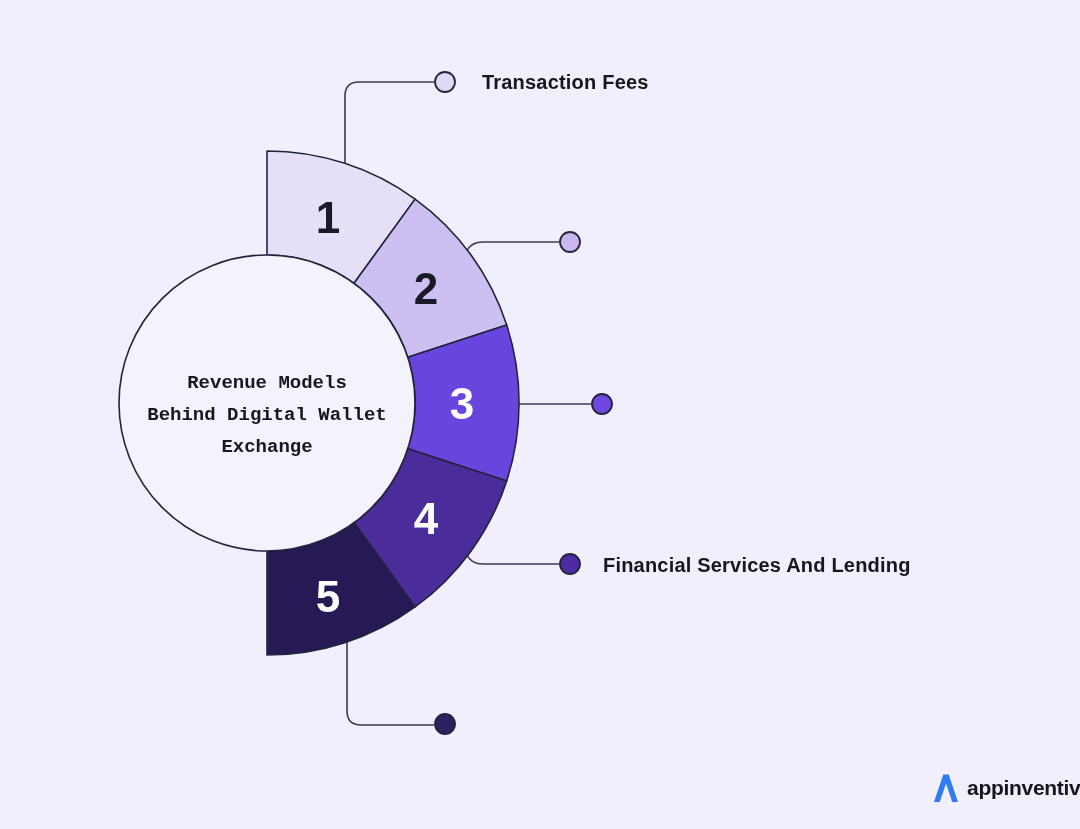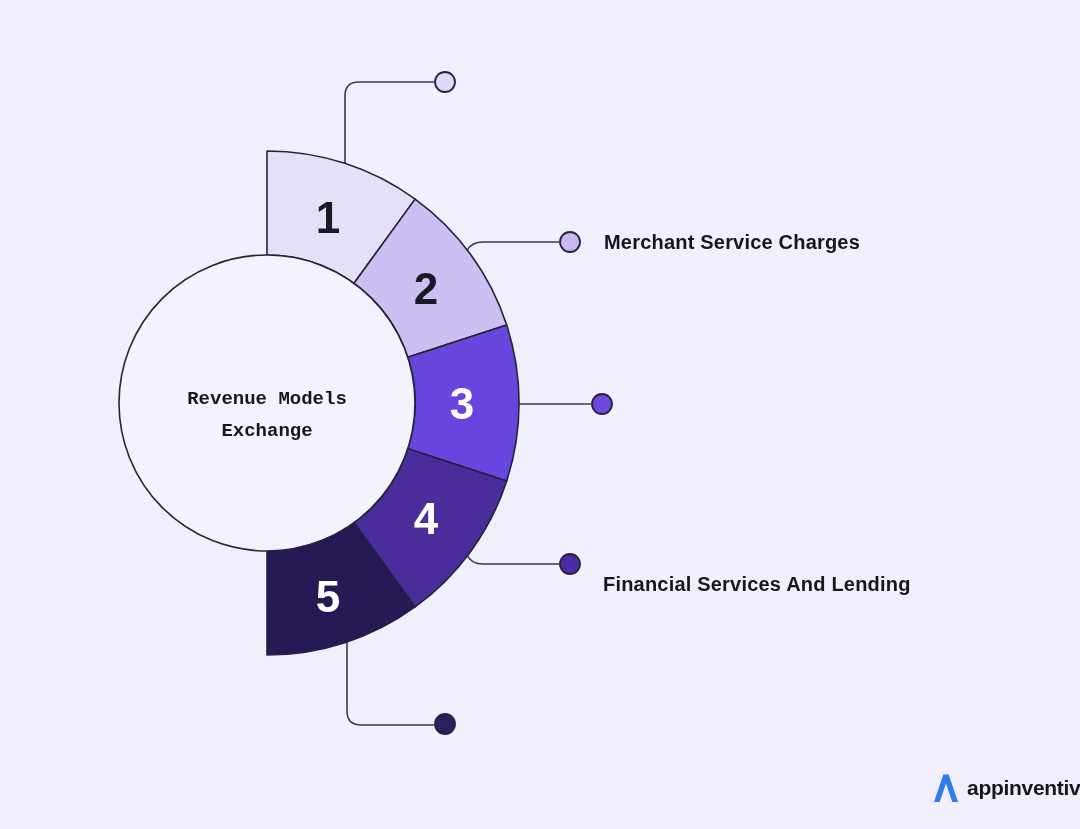--- a/index.html
+++ b/index.html
@@ -102,25 +102,26 @@
 
     <g stroke="#23233C" stroke-width="1.8">
       <circle cx="445" cy="82" r="10" fill="#E0D9F6"></circle>
       <circle cx="570" cy="242" r="10" fill="#C9B8F0"></circle>
       <circle cx="602" cy="404" r="10" fill="#7048DF"></circle>
       <circle cx="570" cy="564" r="10" fill="#4C2BA5"></circle>
       <circle cx="445" cy="724" r="10" fill="#2A2060"></circle>
     </g>
   </svg>
 
-  <div class="callout-label" style="left:604px; top:242px;">Merchant Service Charges</div>
-  <div class="callout-label" style="left:603px; top:584px;">Financial Services And Lending</div>
+  <div class="callout-label" style="left:482px; top:82px;">Transaction Fees</div>
+  <div class="callout-label" style="left:603px; top:565px;">Financial Services And Lending</div>
 
   <div class="center-title">
     <span>Revenue Models</span>
+    <span>Behind Digital Wallet</span>
     <span>Exchange</span>
   </div>
 
   <div class="brand">
     <svg width="28" height="32" viewBox="0 0 28 32">
       <path d="M2,30 L11.3,2.5 L16.7,2.5 L26,30 L20.3,30 L14,11.5 L7.7,30 Z" fill="#2E7CEF"></path>
     </svg>
     <span class="brand-text">appinventiv</span>
   </div>
 

